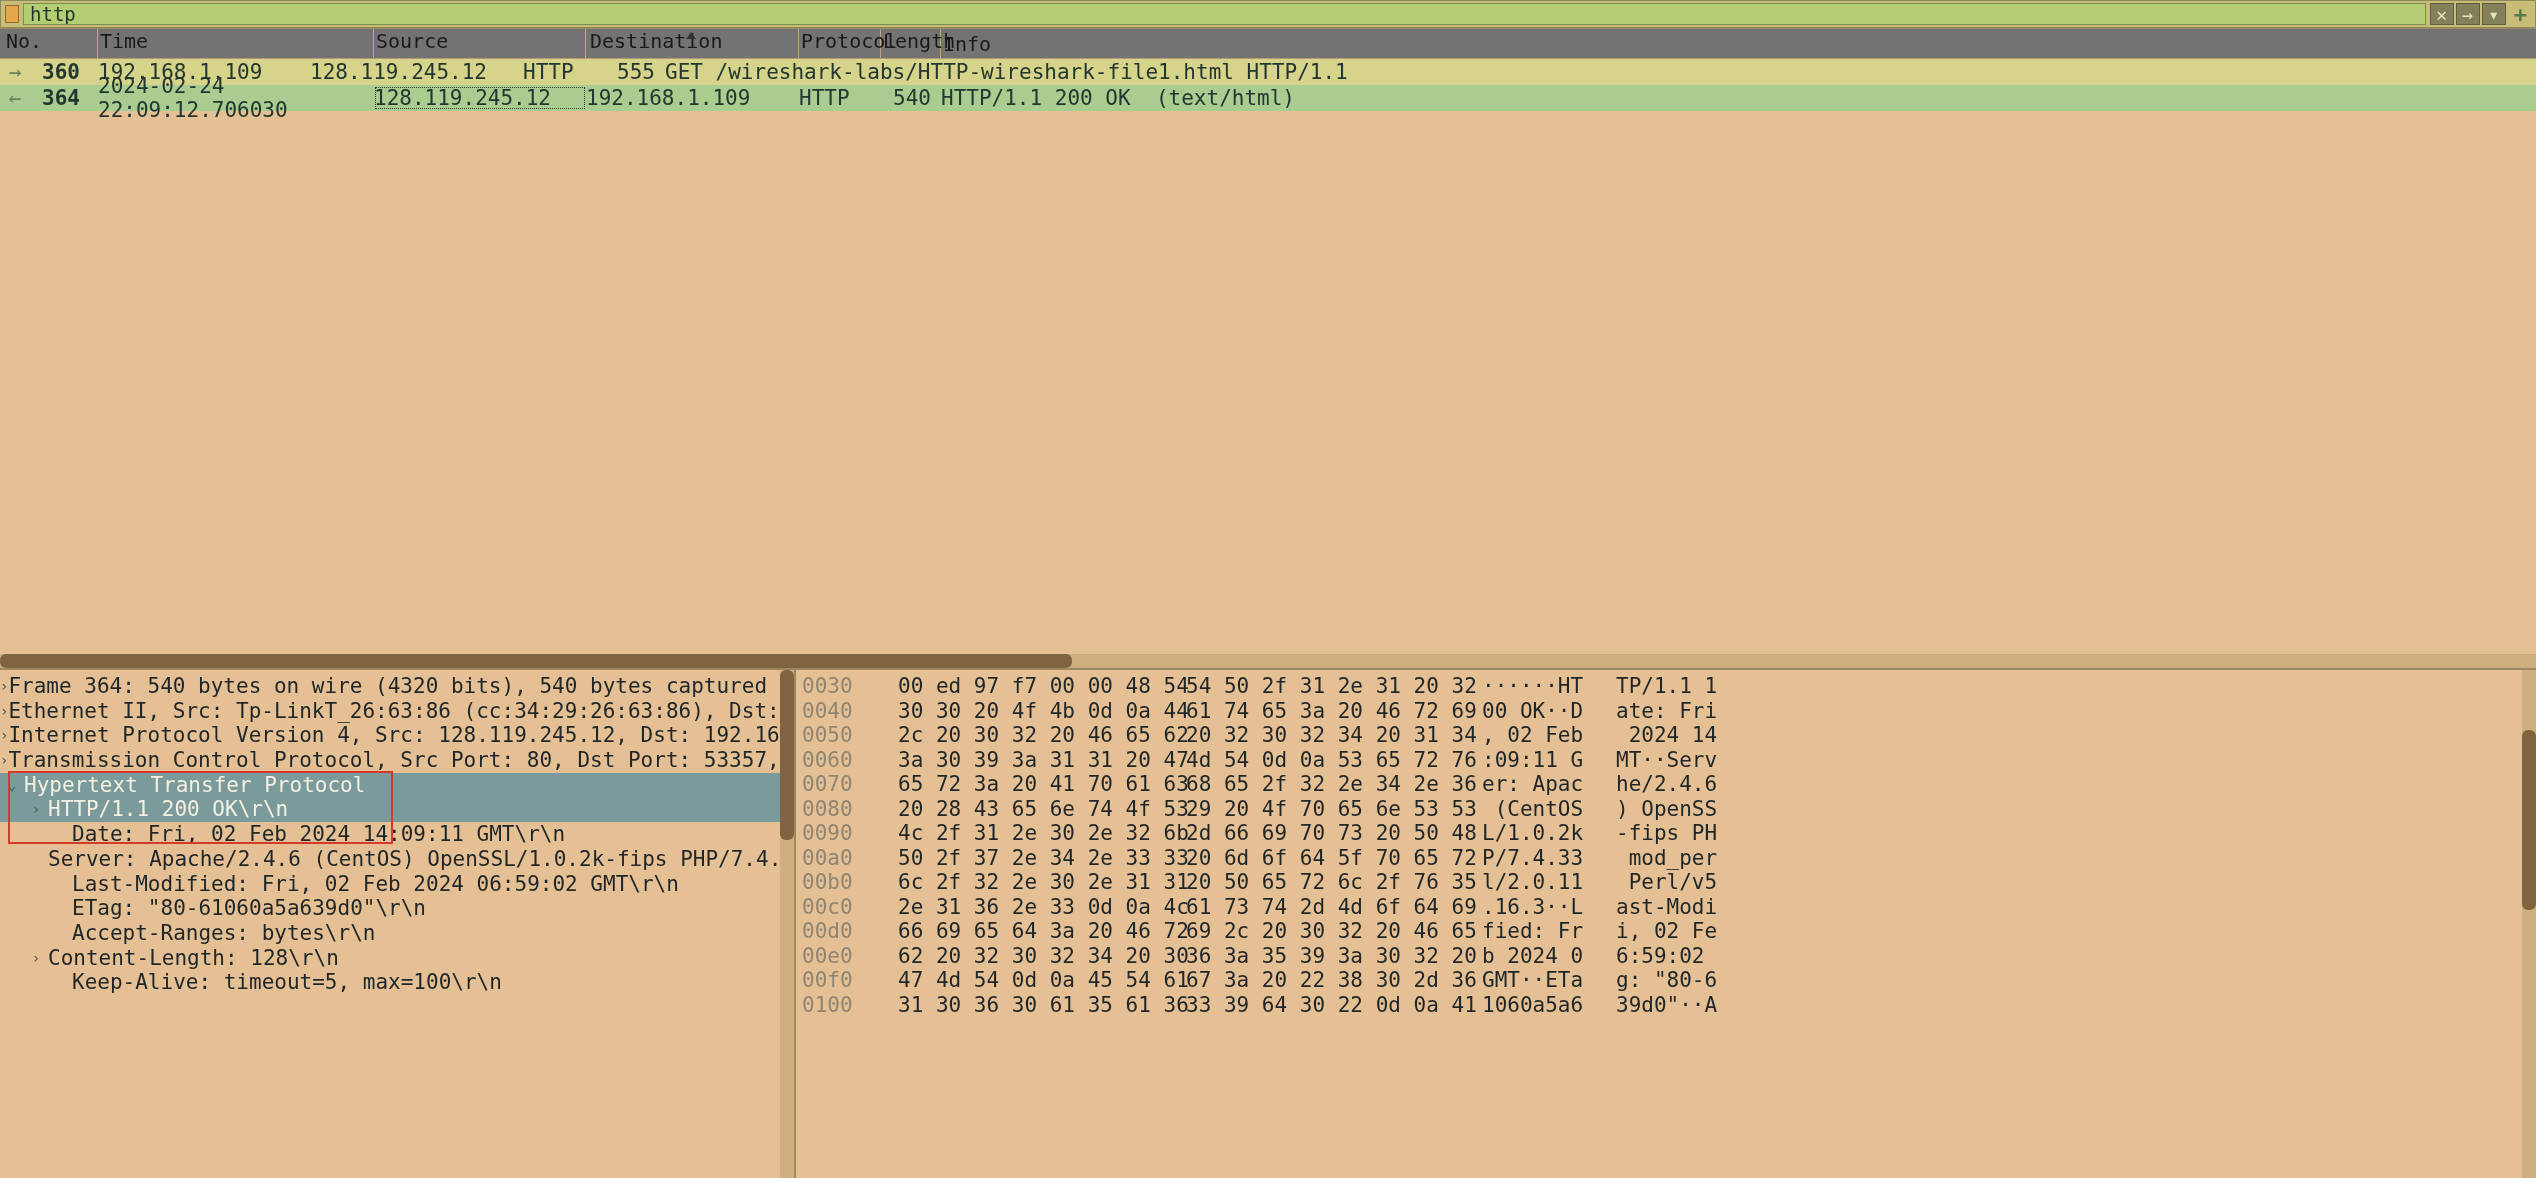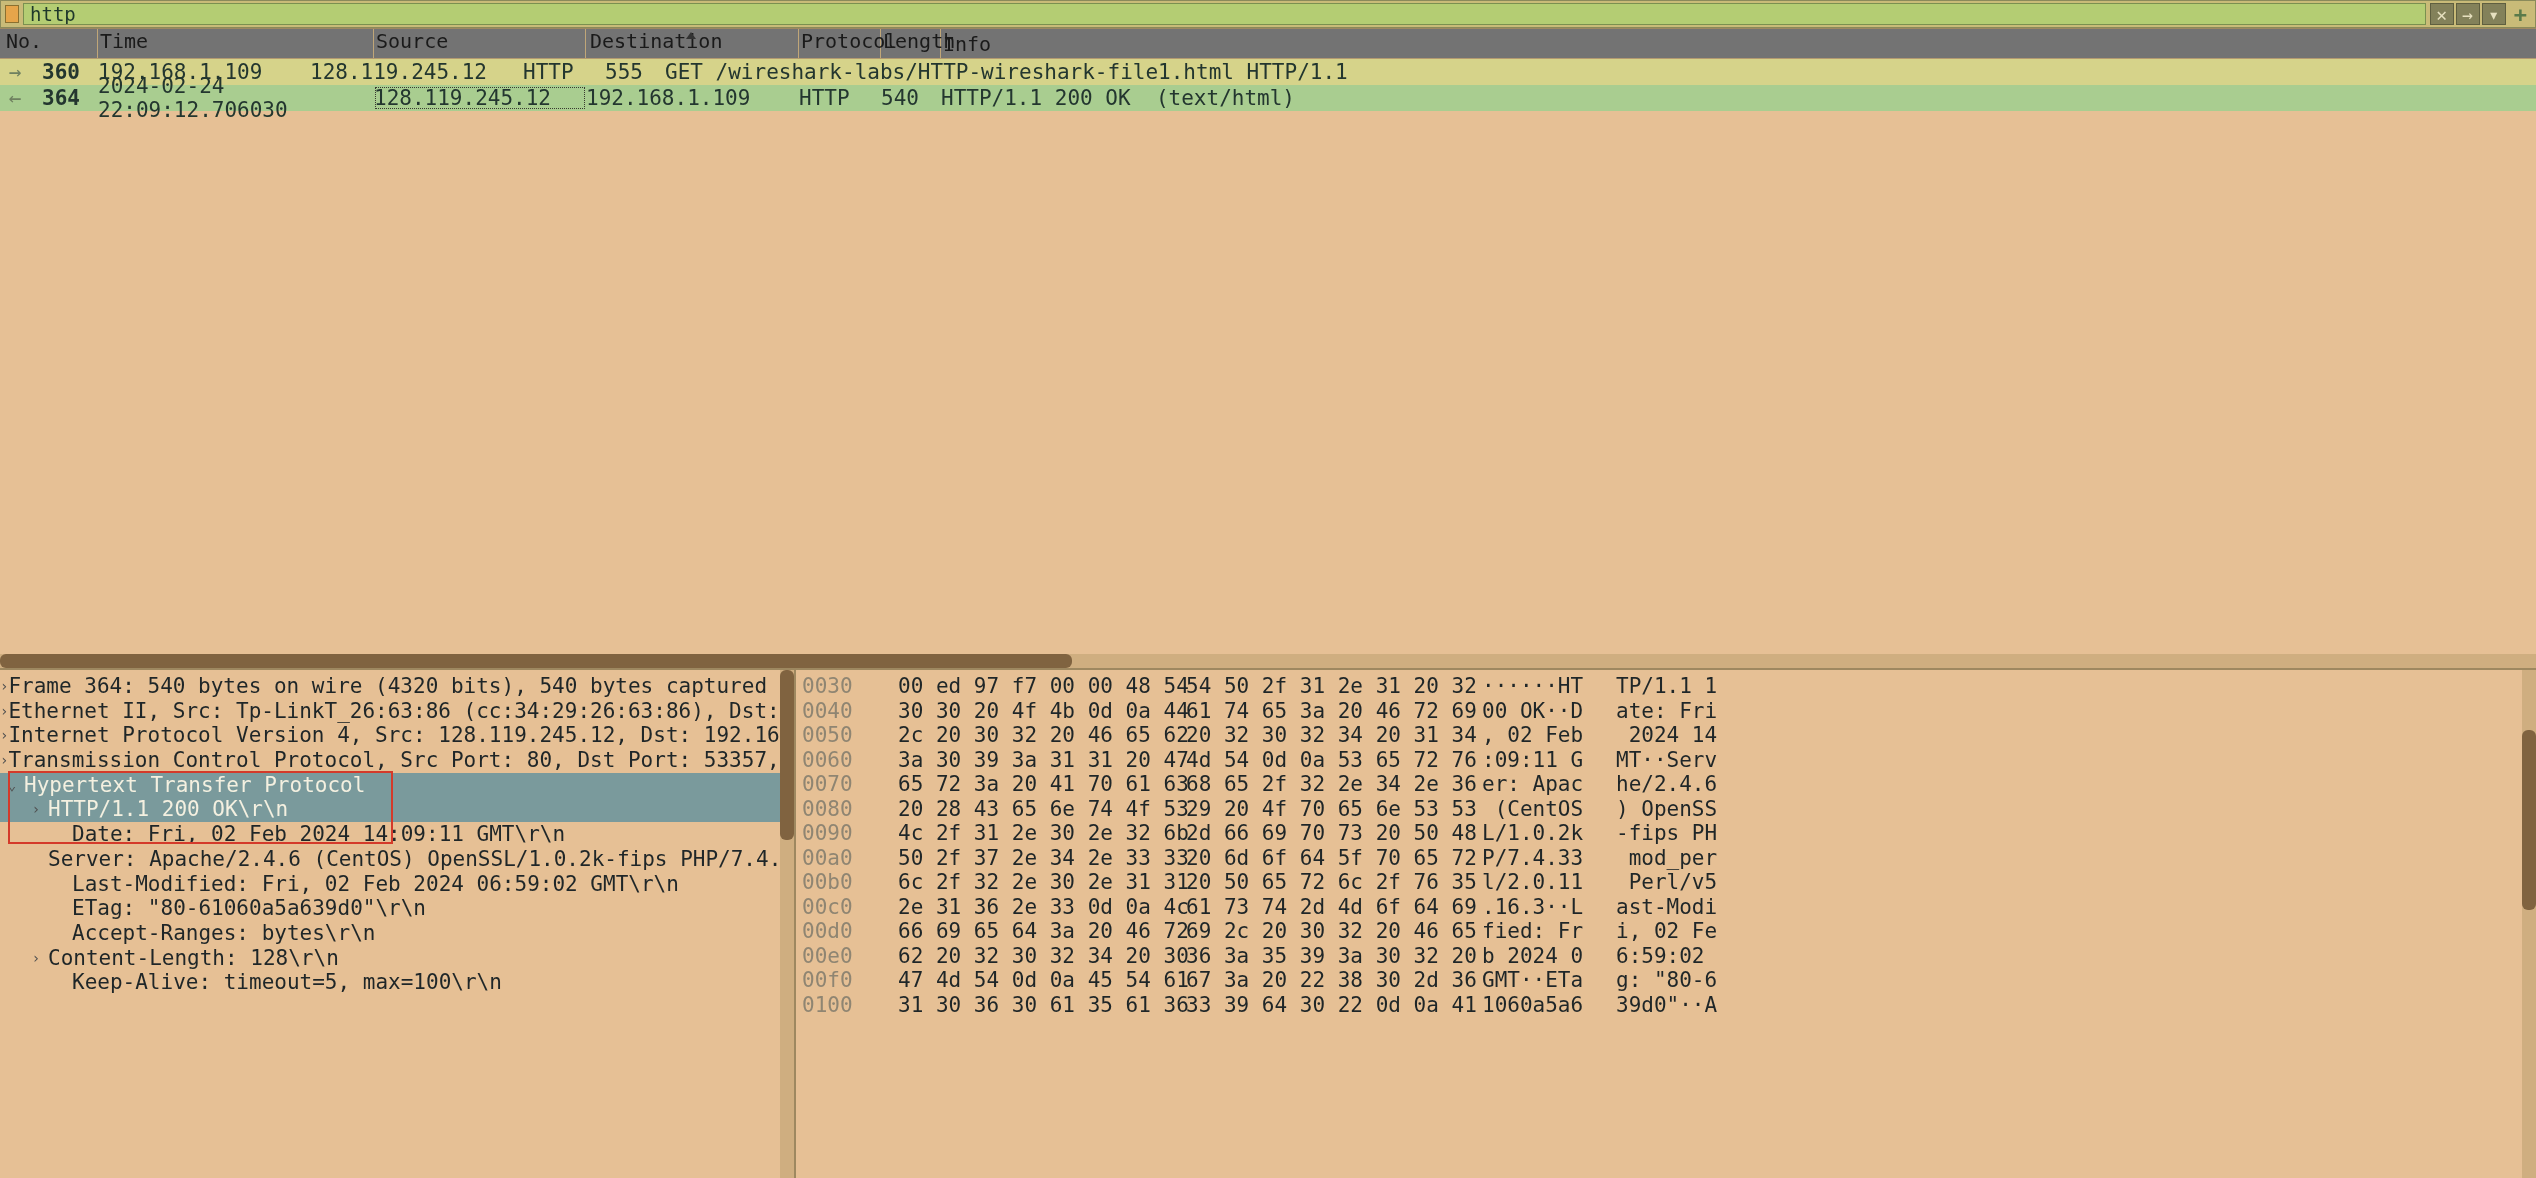--- a/index.html
+++ b/index.html
@@ -94,21 +94,21 @@
     position: relative;
   }
   .packet-row.req { background: #d6d38a; }
   .packet-row.res { background: #a9cd90; }
   .pr-arrow { width: 30px; display:flex; align-items:center; justify-content:center; color:#6f8060; }
   .pr-no   { width: 68px; text-align:center; padding-right:6px;font-weight:bold; }
   .pr-time { width: 276px; }
   .pr-src  { width: 212px; }
   .pr-dst  { width: 213px; }
   .pr-proto{ width: 82px; }
-  .pr-len  { width: 60px; padding-right:10px; }
+  .pr-len  { width: 60px; text-align:right; padding-right:10px; }
   .pr-info { flex:1; white-space: pre; }
   .pr-src.dotted {
     outline: 1px dotted #3a3a30;
     outline-offset: -2px;
   }
 
   .hscroll-track {
     position: absolute;
     left: 0; right: 0; bottom: 0;
     height: 14px;

